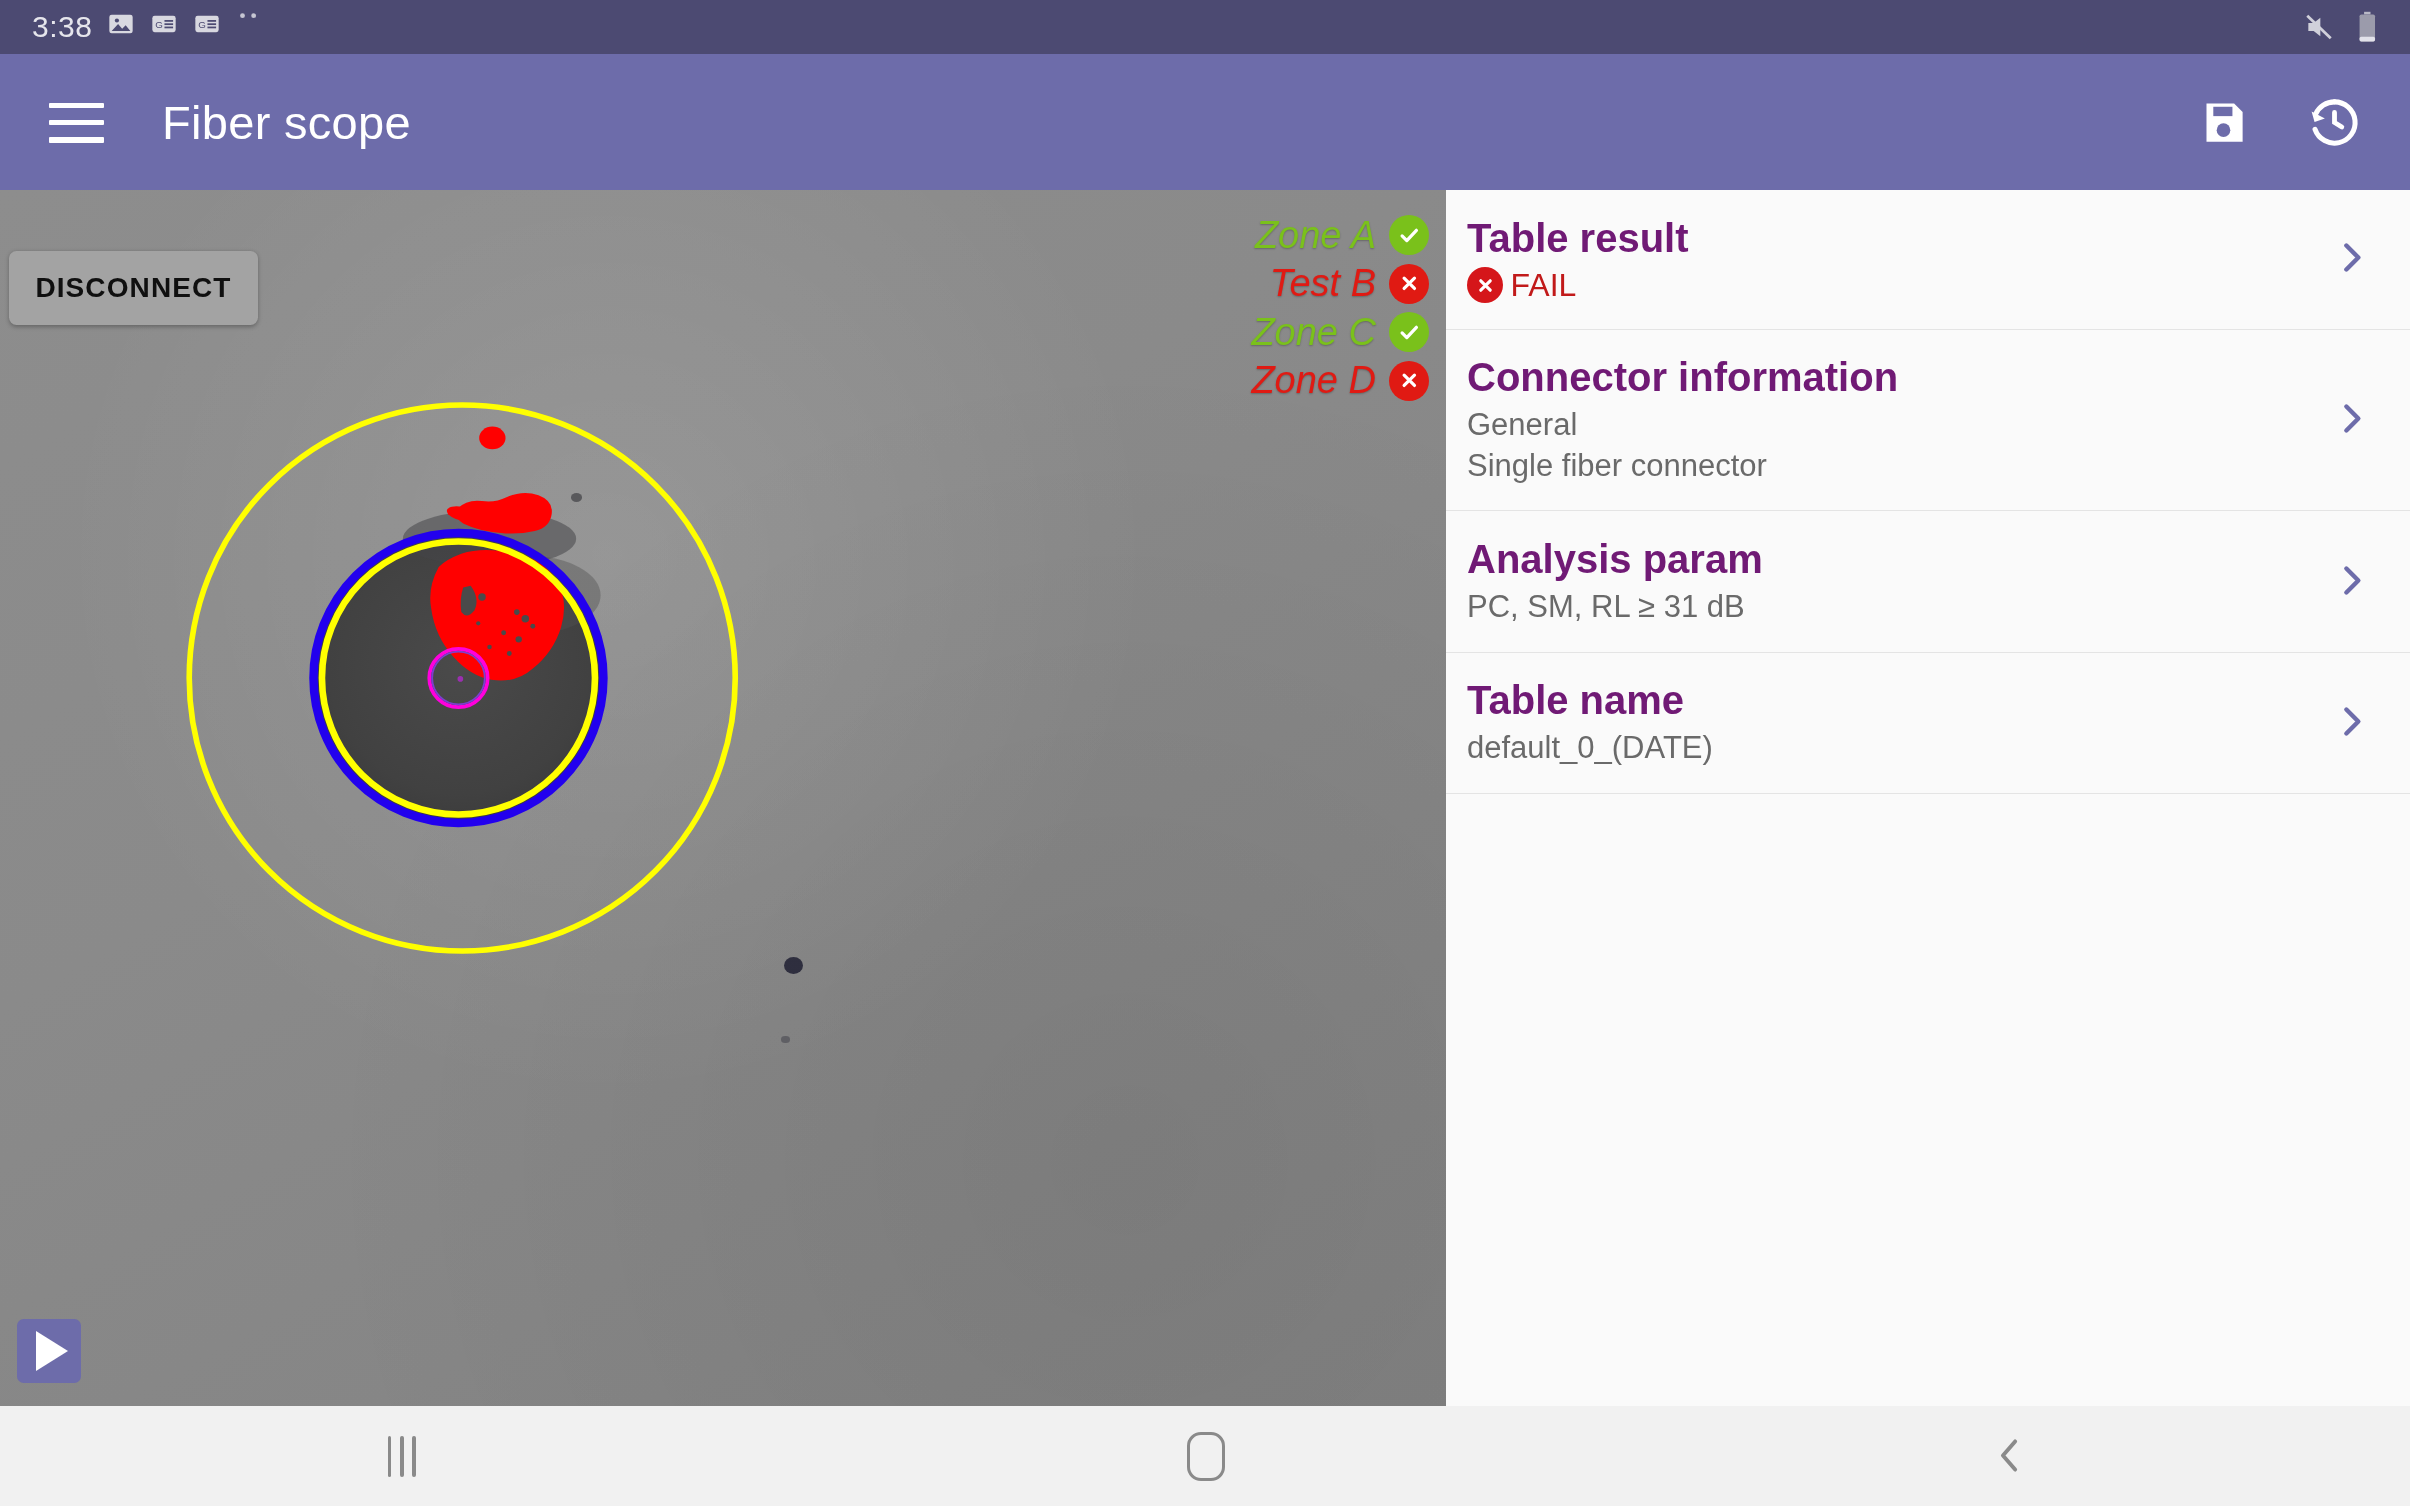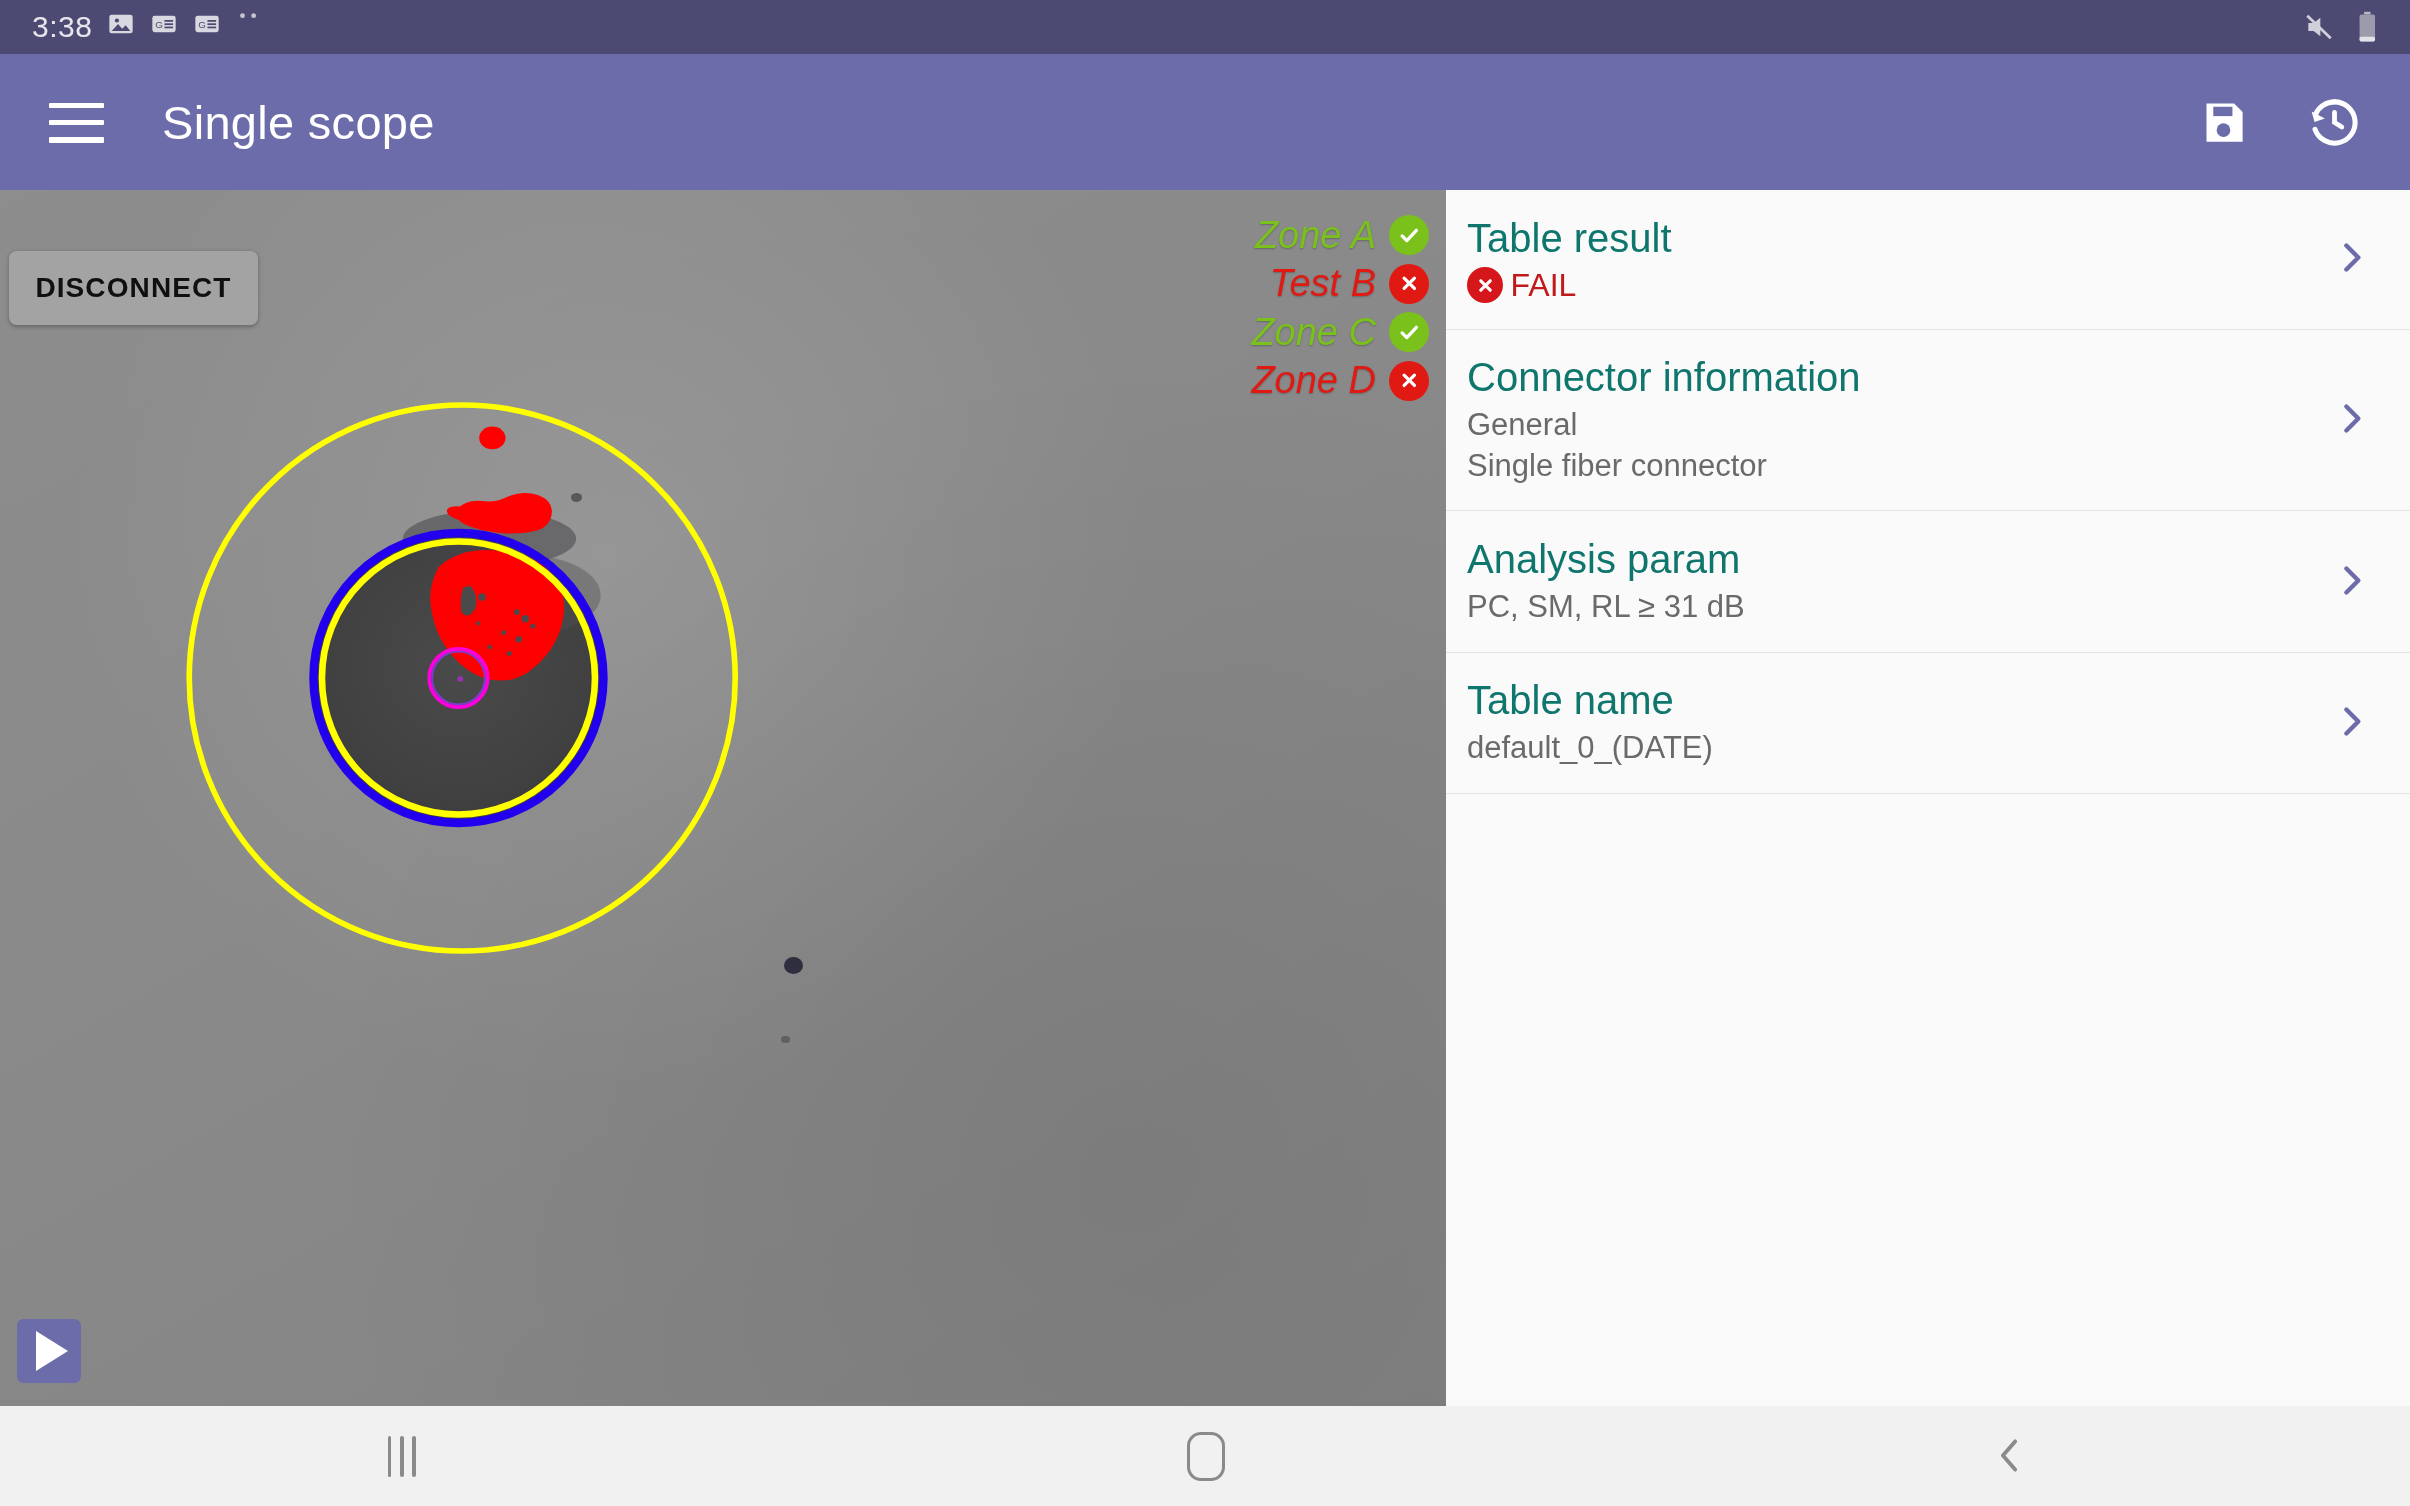--- a/index.html
+++ b/index.html
@@ -124,21 +124,21 @@
     position: relative;
     padding: 24.5px 38px 24.5px 21px;
     border-bottom: 1.9px solid #e4e4e4;
     display: flex; align-items: center;
     cursor: pointer;
     min-height: 113px;
     background: #fafafa;
   }
   .panel-texts { flex: 1; }
   .panel-title {
-    color: #0f766e; font-size: 40px; font-weight: 400;
+    color: #701a75; font-size: 40px; font-weight: 700;
     line-height: 1.18; margin-bottom: 3.8px;
   }
   .panel-sub {
     color: #6a6a6a; font-size: 31px; line-height: 1.3;
   }
   .result-line { display: flex; gap: 7.5px; margin-top: 5.6px; }
   .result-badge { width: 36px; height: 36px; border-radius: 50%; background: #d5161a; display: flex; align-items: center; justify-content: center; }
   .result-text { color: #c11a1a; font-size: 32px; }
   .chev { flex: 0 0 auto; margin-left: 15px; }
 
@@ -210,21 +210,21 @@
       </span>
     </div>
   </div>
 
   <div class="appbar">
     <div class="hamburger">
       <span></span>
         <span></span>
         <span></span>
     </div>
-    <div class="app-title">Single scope</div>
+    <div class="app-title">Fiber scope</div>
     <div class="appbar-actions">
       <span class="sicon">
         <svg width="51" height="51" viewBox="0 0 24 24">
             <path d="M4 3h13l4 4v14H4V3z" fill="#ffffff"></path>
             <rect x="7.2" y="4.6" width="9" height="4.4" fill="#6d6caa"></rect>
             <circle cx="12" cy="15.6" r="3.2" fill="#6d6caa"></circle>
           </svg>
       </span>
       <span class="sicon">
         <svg width="55" height="55" viewBox="0 0 24 24">

